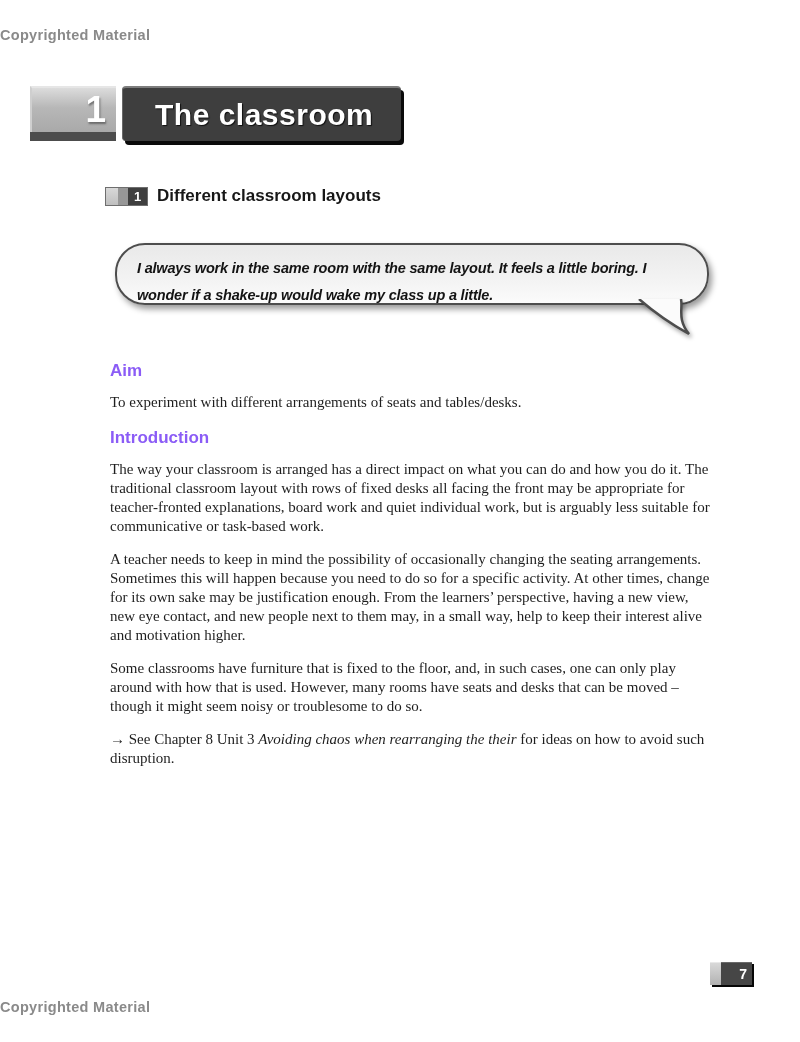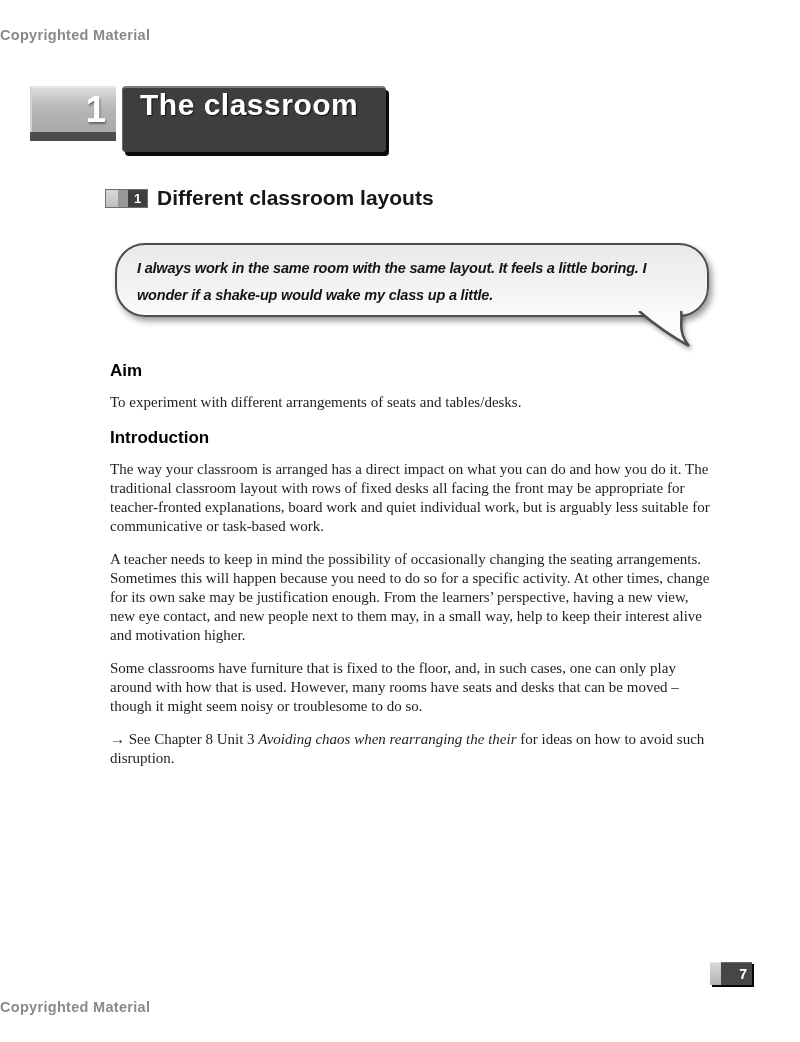--- a/index.html
+++ b/index.html
@@ -27,64 +27,64 @@
     border-top:2px solid #e6e6e6; border-left:2px solid #cfcfcf;
   }
   .num-text {
     font-family:"Liberation Sans", sans-serif; font-weight:bold;
     font-size:37px; color:#ffffff; padding-right:10px; line-height:44px;
     text-shadow:1px 2px 2px rgba(70,70,70,.65);
   }
   .num-strip { height:9px; background:#4c4c4c; }
   .banner-gap { width:6px; }
   .title-box {
-    height:66px; box-sizing:border-box; display:flex; 
+    height:55px; box-sizing:border-box; display:flex; align-items:center;
     background:#3e3e3e; border-top:2px solid #7d7d7d; border-left:1px solid #686868;
-    border-radius:4px; padding:0 28px 0 17px;
+    border-radius:4px; padding:0 28px 0 32px;
     box-shadow:3px 4px 0 #0a0a0a;
   }
   .title-text {
     font-family:"Liberation Sans", sans-serif; font-weight:bold;
     font-size:30px; color:#ffffff; letter-spacing:.5px; white-space:nowrap;
     text-shadow:1px 1px 1px #101010;
   }
 
   
   .unit-heading { position:absolute; left:105px; top:186px; display:flex; align-items:center; }
   .unit-badge { display:flex; height:17px; border:1px solid #6e6e6e; box-sizing:content-box; }
   .unit-seg1 { width:12px; background:linear-gradient(180deg,#d8d8d8,#bfbfbf); }
   .unit-seg2 { width:10px; background:#979797; }
   .unit-seg3 {
     width:19px; background:#3f3f3f; color:#fff; text-align:center;
     font:bold 13px/17px "Liberation Sans", sans-serif;
   }
   .unit-title {
     margin-left:9px; font-family:"Liberation Sans", sans-serif; font-weight:bold;
-    font-size:21px; color:#171717; white-space:nowrap;
+    font-size:17px; color:#171717; white-space:nowrap;
   }
 
   
   .bubble {
-    position:absolute; left:115px; top:243px; width:594px; height:74px;
+    position:absolute; left:115px; top:243px; width:594px; height:62px;
     box-sizing:border-box; border:2px solid #4d4d4d; border-radius:30px;
     background:linear-gradient(180deg,#e9e9e9 0%,#f3f3f3 60%,#fbfbfb 100%);
     box-shadow:3px 4px 6px rgba(0,0,0,.40);
     padding:10px 20px 0 20px;
   }
   .bubble-text {
     font-family:"Liberation Sans", sans-serif; font-weight:bold; font-style:italic;
     font-size:14.5px; line-height:27px; color:#141414; letter-spacing:-0.2px;
   }
   .bubble-tail { position:absolute; right:14px; bottom:-33px; filter:drop-shadow(2px 3px 2px rgba(0,0,0,.35)); }
 
   
   .content { position:absolute; left:110px; top:361px; width:600px; }
   .content h3 {
     font-family:"Liberation Sans", sans-serif; font-weight:bold;
-    font-size:17px; color:#000000; margin:0 0 7px 0;
+    font-size:17px; color:#8b5cf6; margin:0 0 7px 0;
   }
   .content h3.intro-h { margin-top:16px; }
   .content p {
     font-size:15px; line-height:19px; color:#1e1e1e; margin:12px 0 14px 0;
   }
   .italic-ref { font-style:italic; }
 
   
   .page-badge {
     position:absolute; left:710px; top:962px; display:flex; height:23px;

